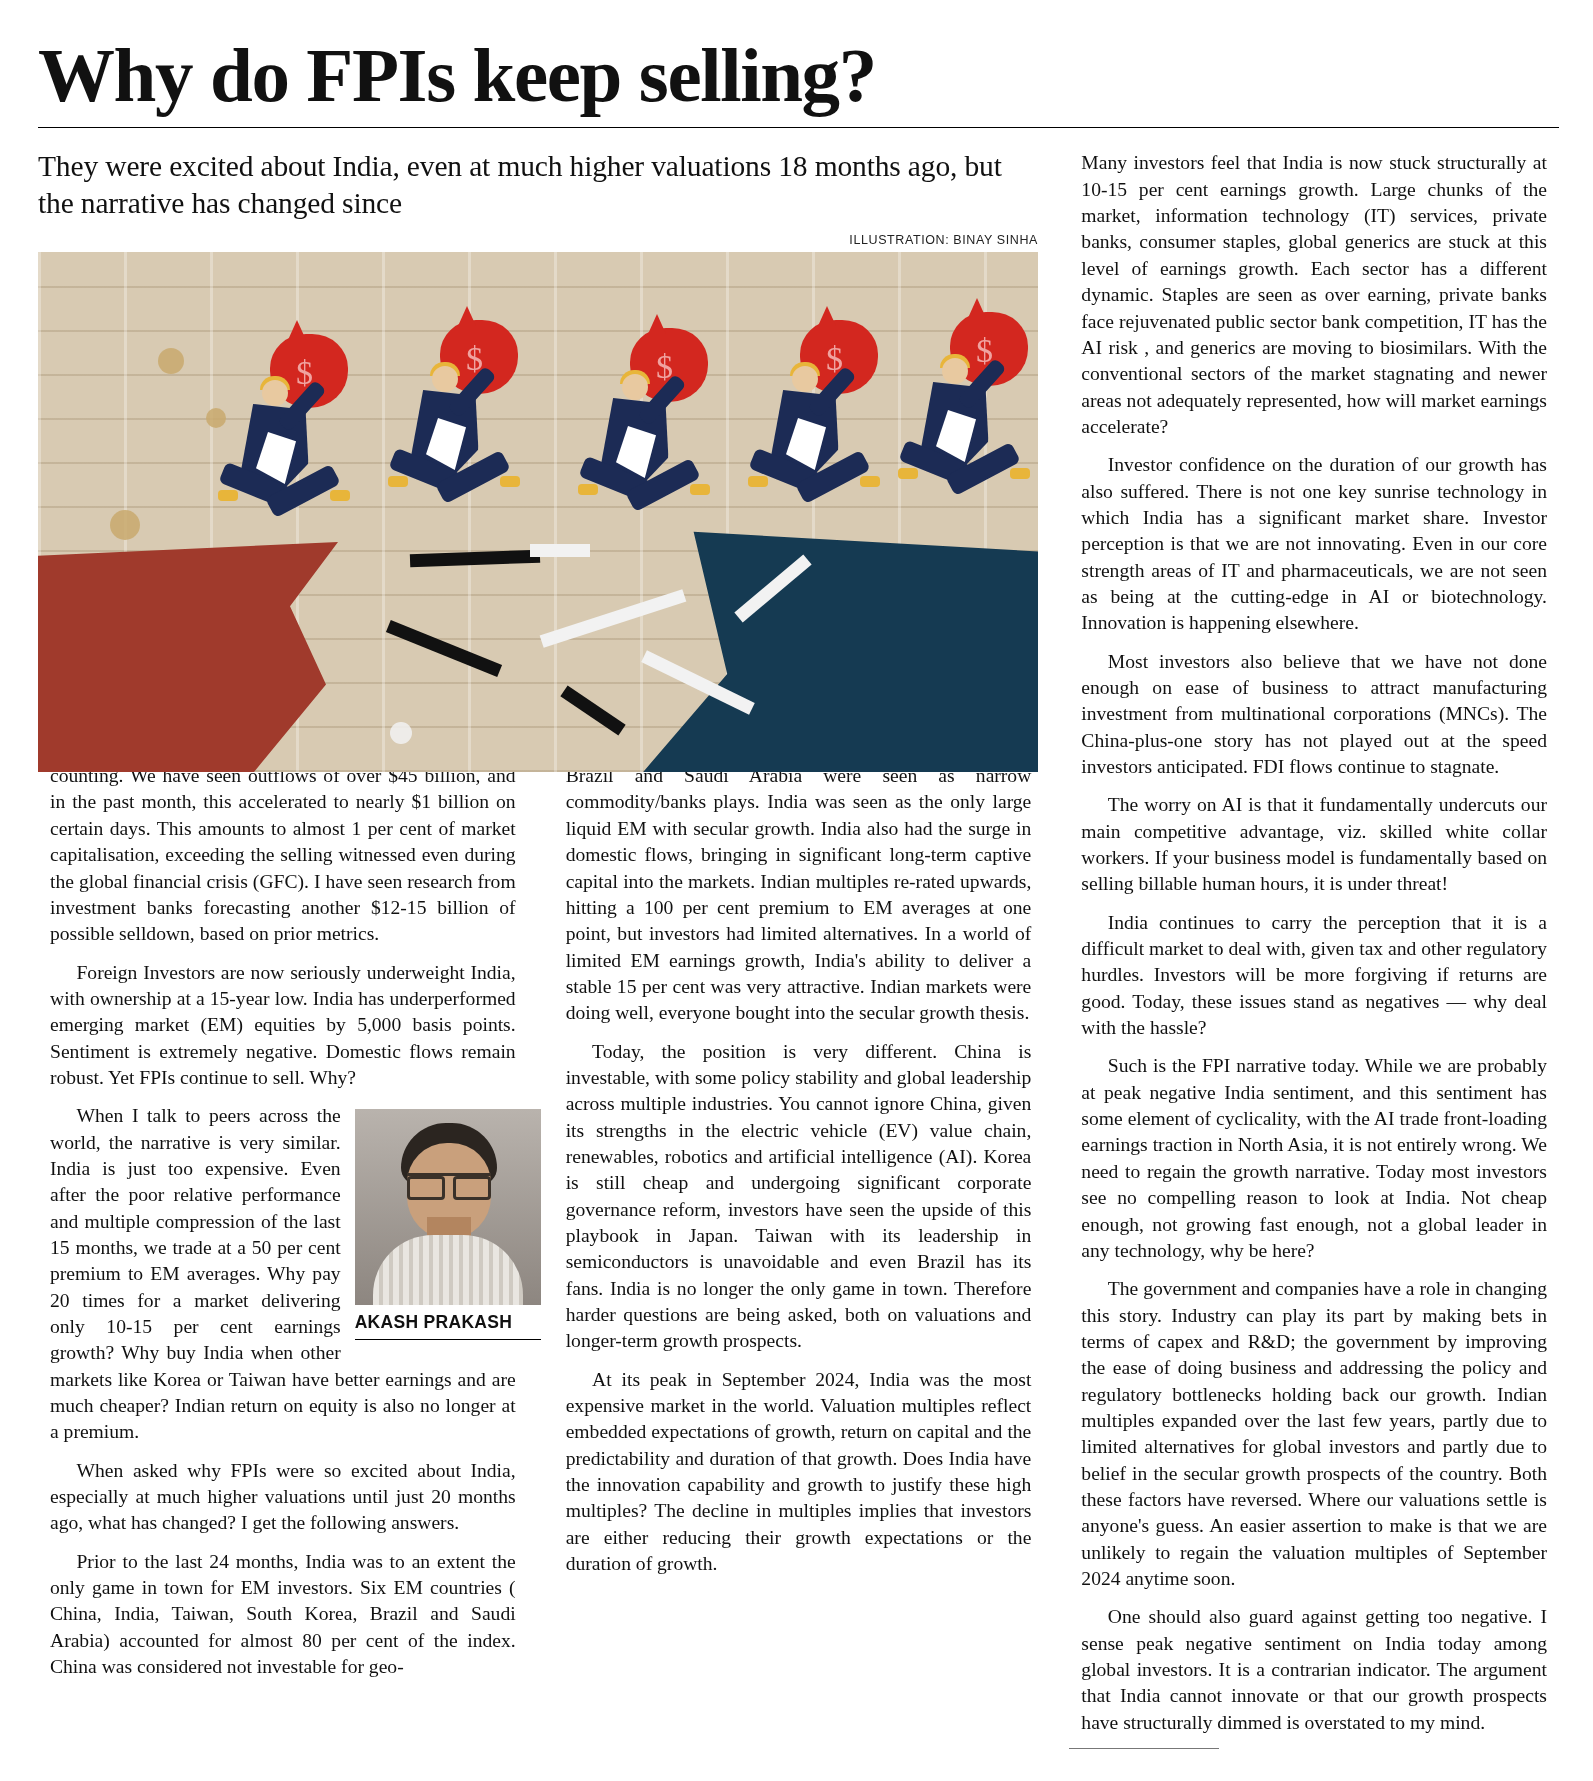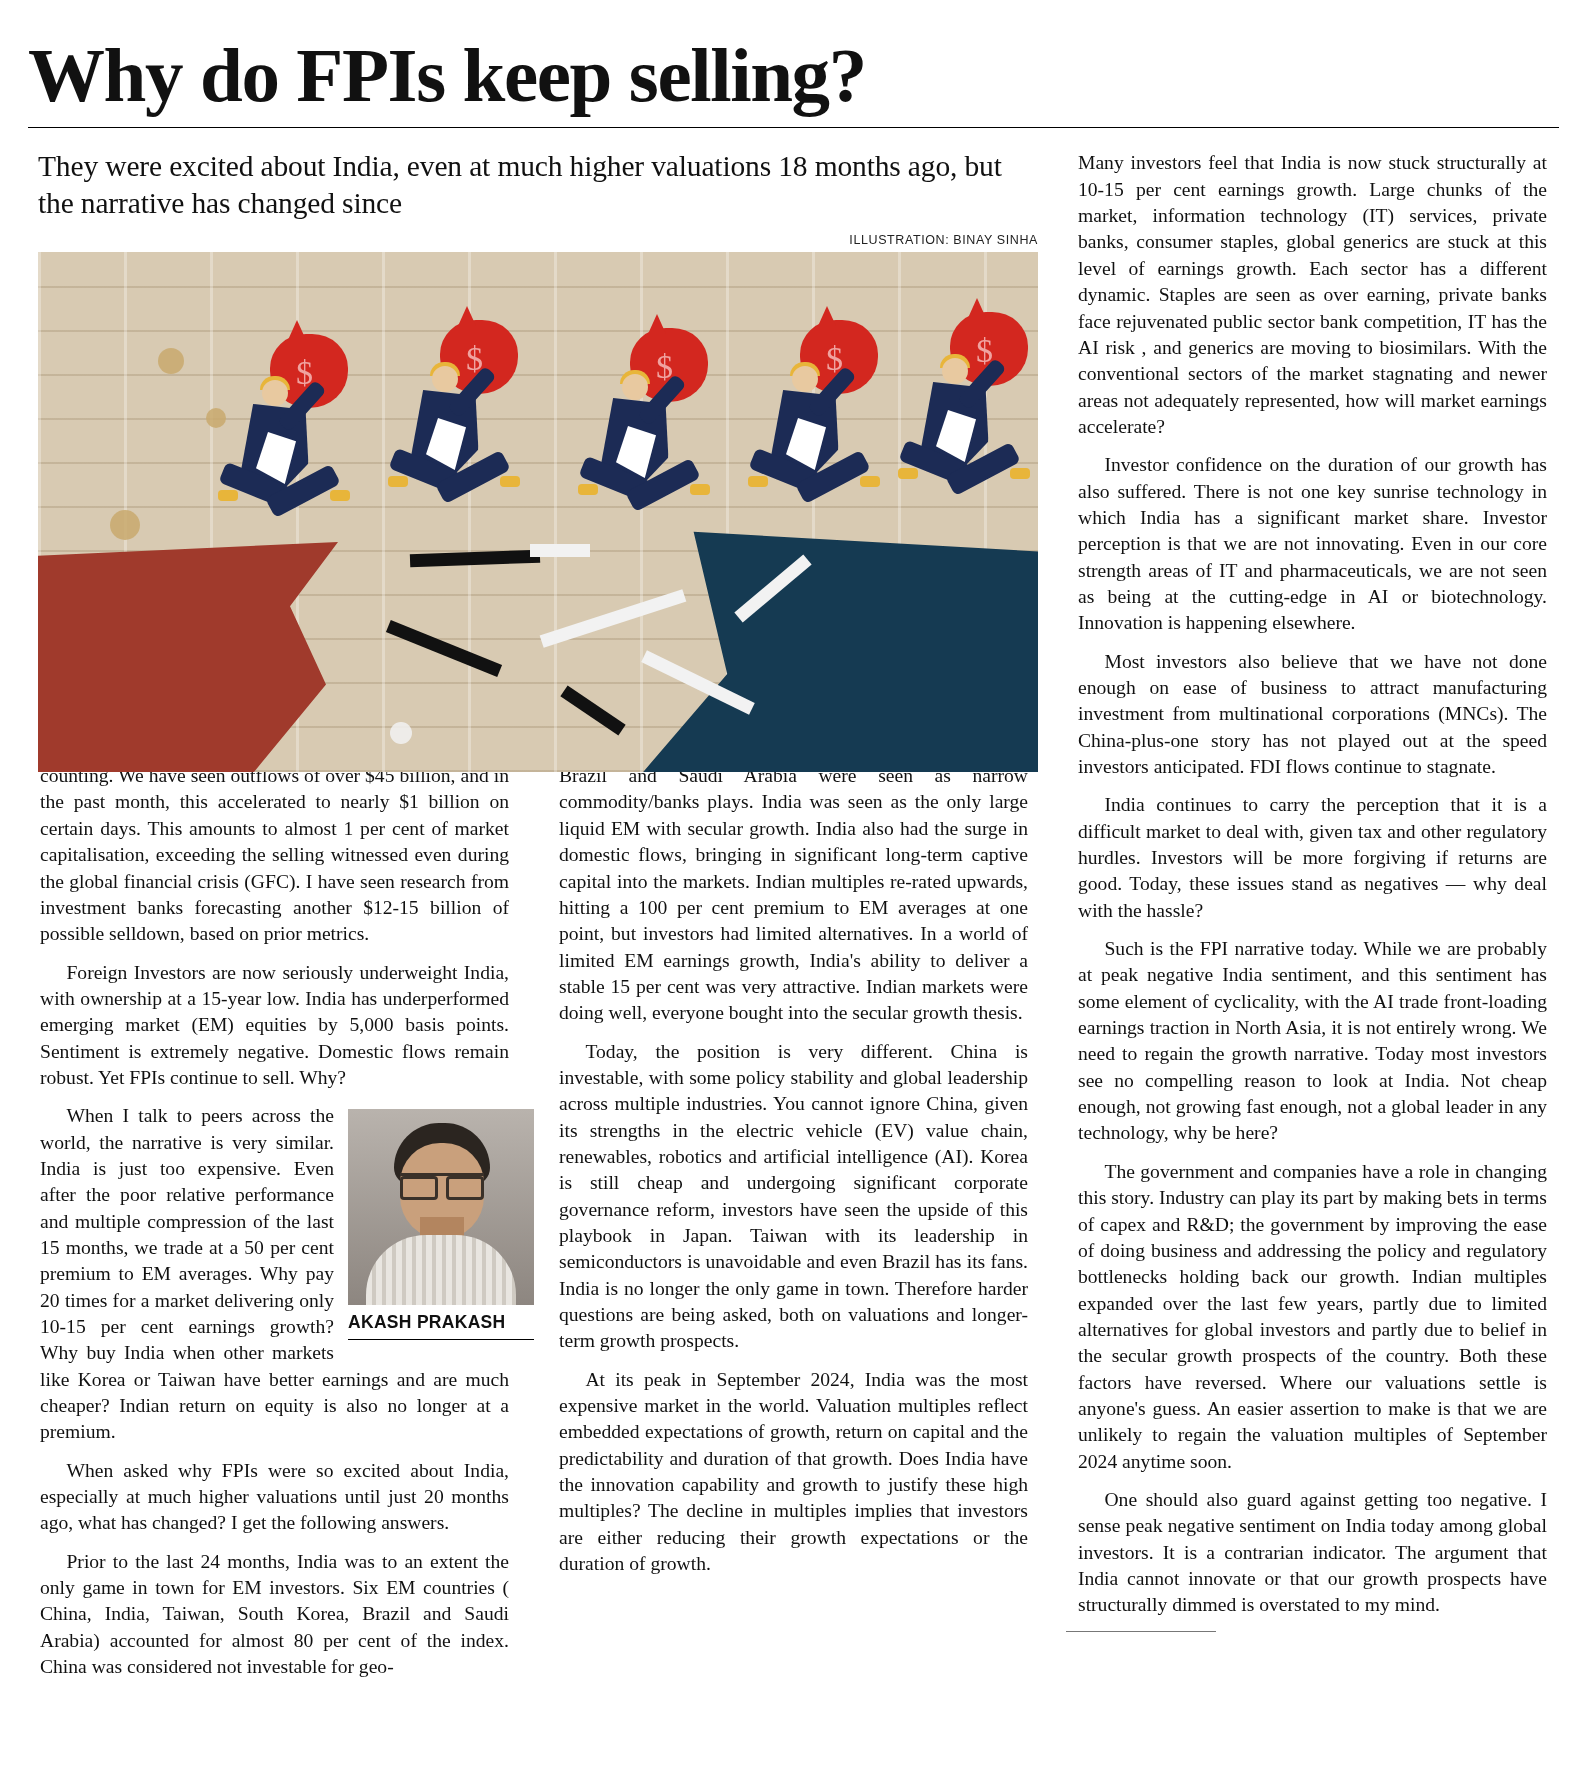--- a/index.html
+++ b/index.html
@@ -12,21 +12,21 @@
     height: 1781px;
     font-family: "Liberation Serif", serif;
     color: #111111;
     overflow: hidden;
   }
   .page {
     position: relative;
     width: 1593px;
     height: 1781px;
     box-sizing: border-box;
-    padding: 26px 34px 18px 28px;
+    padding: 26px 34px 18px 38px;
   }
   .headline {
     font-family: "Liberation Serif", serif;
     font-weight: bold;
     font-size: 77px;
     line-height: 0.98;
     letter-spacing: -1.4px;
     margin: 12px 0 0 0;
   }
   .rule-top {
@@ -309,20 +309,21 @@
       <div style="height:560px"></div>
       <p class="first">political reasons, Taiwan carried China risk, Korea was a governance nightmare with poor capital allocation and Brazil and Saudi Arabia were seen as narrow commodity/banks plays. India was seen as the only large liquid EM with secular growth. India also had the surge in domestic flows, bringing in significant long-term captive capital into the markets. Indian multiples re-rated upwards, hitting a 100 per cent premium to EM averages at one point, but investors had limited alternatives. In a world of limited EM earnings growth, India's ability to deliver a stable 15 per cent was very attractive. Indian markets were doing well, everyone bought into the secular growth thesis.</p>
       <p>Today, the position is very different. China is investable, with some policy stability and global leadership across multiple industries. You cannot ignore China, given its strengths in the electric vehicle (EV) value chain, renewables, robotics and artificial intelligence (AI). Korea is still cheap and undergoing significant corporate governance reform, investors have seen the upside of this playbook in Japan. Taiwan with its leadership in semiconductors is unavoidable and even Brazil has its fans. India is no longer the only game in town. Therefore harder questions are being asked, both on valuations and longer-term growth prospects.</p>
       <p>At its peak in September 2024, India was the most expensive market in the world. Valuation multiples reflect embedded expectations of growth, return on capital and the predictability and duration of that growth. Does India have the innovation capability and growth to justify these high multiples? The decline in multiples implies that investors are either reducing their growth expectations or the duration of growth.</p>
     </div>
 
     <div class="col col-right">
       <p class="first">Many investors feel that India is now stuck structurally at 10-15 per cent earnings growth. Large chunks of the market, information technology (IT) services, private banks, consumer staples, global generics are stuck at this level of earnings growth. Each sector has a different dynamic. Staples are seen as over earning, private banks face rejuvenated public sector bank competition, IT has the AI risk , and generics are moving to biosimilars. With the conventional sectors of the market stagnating and newer areas not adequately represented, how will market earnings accelerate?</p>
       <p>Investor confidence on the duration of our growth has also suffered. There is not one key sunrise technology in which India has a significant market share. Investor perception is that we are not innovating. Even in our core strength areas of IT and pharmaceuticals, we are not seen as being at the cutting-edge in AI or biotechnology. Innovation is happening elsewhere.</p>
       <p>Most investors also believe that we have not done enough on ease of business to attract manufacturing investment from multinational corporations (MNCs). The China-plus-one story has not played out at the speed investors anticipated. FDI flows continue to stagnate.</p>
+      <p>The worry on AI is that it fundamentally undercuts our main competitive advantage, viz. skilled white collar workers. If your business model is fundamentally based on selling billable human hours, it is under threat!</p>
       <p>India continues to carry the perception that it is a difficult market to deal with, given tax and other regulatory hurdles. Investors will be more forgiving if returns are good. Today, these issues stand as negatives — why deal with the hassle?</p>
       <p>Such is the FPI narrative today. While we are probably at peak negative India sentiment, and this sentiment has some element of cyclicality, with the AI trade front-loading earnings traction in North Asia, it is not entirely wrong. We need to regain the growth narrative. Today most investors see no compelling reason to look at India. Not cheap enough, not growing fast enough, not a global leader in any technology, why be here?</p>
       <p>The government and companies have a role in changing this story. Industry can play its part by making bets in terms of capex and R&amp;D; the government by improving the ease of doing business and addressing the policy and regulatory bottlenecks holding back our growth. Indian multiples expanded over the last few years, partly due to limited alternatives for global investors and partly due to belief in the secular growth prospects of the country. Both these factors have reversed. Where our valuations settle is anyone's guess. An easier assertion to make is that we are unlikely to regain the valuation multiples of September 2024 anytime soon.</p>
       <p>One should also guard against getting too negative. I sense peak negative sentiment on India today among global investors. It is a contrarian indicator. The argument that India cannot innovate or that our growth prospects have structurally dimmed is overstated to my mind.</p>
       <div class="footer-rule"></div>
     </div>
   </div>
 
   <div class="topblock">
     <div class="deck">They were excited about India, even at much higher valuations 18 months ago, but the narrative has changed since</div>

